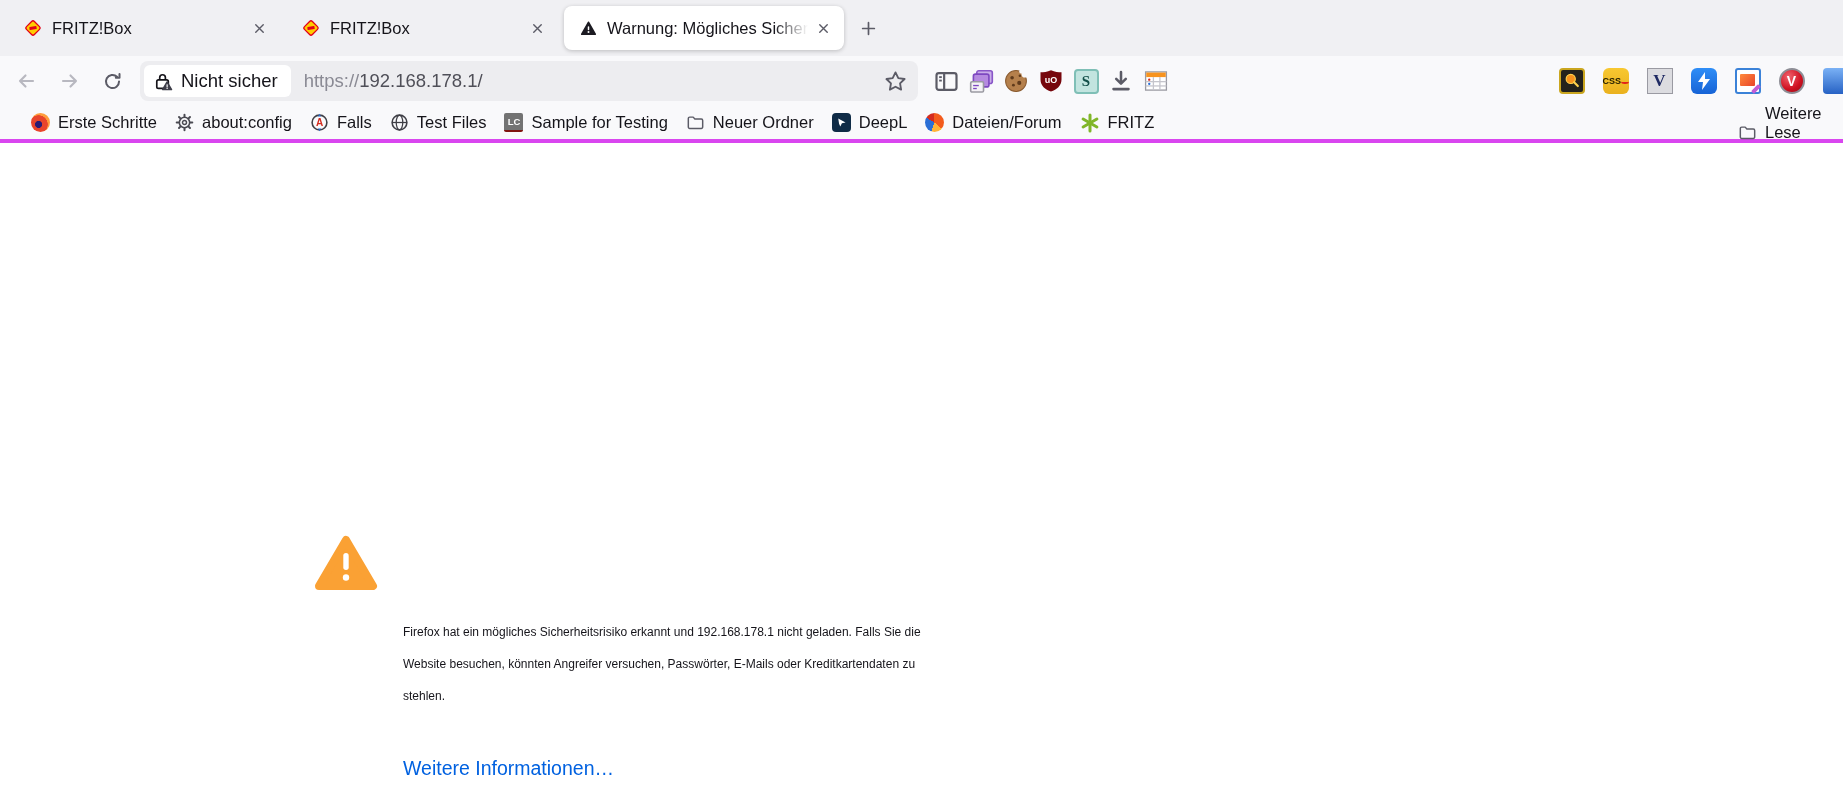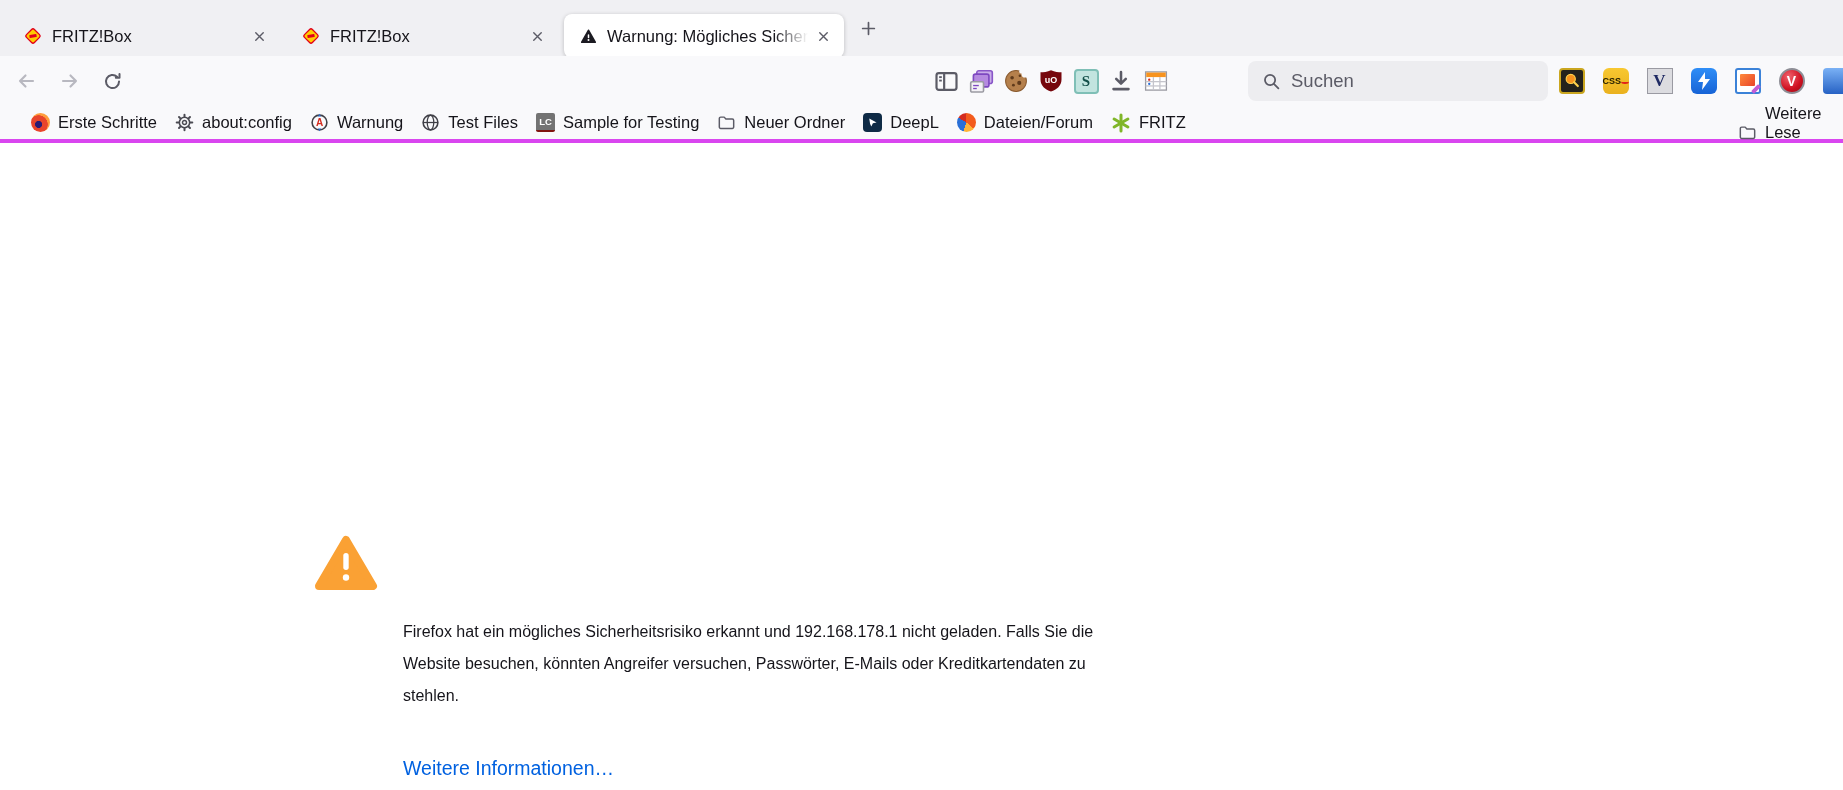--- a/index.html
+++ b/index.html
@@ -2,21 +2,21 @@
 <html><head>
 <meta charset="utf-8">
 <style>
   html,body{margin:0;padding:0;width:1843px;height:790px;overflow:hidden;background:#fff;
     font-family:"Liberation Sans",sans-serif;}
   *{box-sizing:border-box}
   svg{display:block}
 
   
   .tabbar{position:absolute;left:0;top:0;width:1843px;height:56px;background:#f0f0f3;}
-  .tab{position:absolute;top:14px;height:44px;display:flex;align-items:center;border-radius:8px;}
+  .tab{position:absolute;top:6px;height:44px;display:flex;align-items:center;border-radius:8px;}
   .tab.t1{left:8px;width:272px}
   .tab.t2{left:286px;width:272px}
   .tab.active{left:564px;width:280px;background:#fff;box-shadow:0 1px 4px rgba(0,0,0,.22);}
   .tab .fav{margin-left:16px;flex:0 0 auto;display:flex}
   .titlewrap{position:relative;flex:1;overflow:hidden;margin-left:10px;height:22px}
   .tab .title{font-size:16.5px;color:#15141a;white-space:nowrap;line-height:22px}
   .tab.active .titlewrap .fade{position:absolute;right:0;top:0;width:34px;height:100%;
     background:linear-gradient(to right,rgba(255,255,255,0),#fff);}
   .tabclose{width:26px;height:26px;margin:0 8px 0 2px;display:flex;align-items:center;justify-content:center;border-radius:4px;flex:0 0 auto}
   .newtab{position:absolute;left:852px;top:12px;width:32px;height:32px;border-radius:6px;display:flex;align-items:center;justify-content:center}
@@ -65,21 +65,21 @@
   .bookmarksbar{position:absolute;left:0;top:106px;width:1843px;height:37px;background:#f9f9fb;border-bottom:4px solid #d946ef;
     display:flex;align-items:center;padding-left:22px}
   .bm{display:flex;align-items:center;gap:8px;padding:0 9px;height:28px;border-radius:4px;white-space:nowrap}
   .bm-label{font-size:16.5px;color:#15141a}
   .bm-overflow{position:absolute;left:1738px;top:0;height:36px;display:flex;align-items:flex-end;gap:8px}
 
   
   .content{position:absolute;left:0;top:143px;width:1843px;height:647px;background:#fff}
   .warn-tri{position:absolute;left:314px;top:391px}
   .heading{position:absolute;left:403px;top:394px;margin:0;font-size:34px;font-weight:300;color:#38383d;letter-spacing:-.2px;white-space:nowrap}
-  .desc{position:absolute;left:403px;top:473px;margin:0;font-size:16px;line-height:32px;color:#15141a;white-space:pre-line}
+  .desc{position:absolute;left:403px;top:473px;margin:0;font-size:12px;line-height:32px;color:#15141a;white-space:pre-line}
   .learnmore{position:absolute;left:403px;top:614px;font-size:19.5px;color:#0061e0;text-decoration:none;cursor:pointer}
 </style>
 </head>
 <body>
 
 <div class="tabbar">
 
   <div class="tab t1">
     <span class="fav">
       <svg width="18" height="18" viewBox="0 0 18 18">
@@ -148,20 +148,40 @@
         <path d="M2.4 8 H12.8 M8.4 3.6 L12.8 8 l-4.4 4.4" fill="none" stroke="#b8b8c0" stroke-width="1.7" stroke-linecap="round" stroke-linejoin="round"></path>
       </svg>
   </div>
   <div class="navbtn reload">
     <svg width="19" height="19" viewBox="0 0 16 16">
         <path d="M13.5 8 a5.5 5.5 0 1 1 -1.7-3.95" fill="none" stroke="#5b5b66" stroke-width="1.7" stroke-linecap="round"></path>
         <path d="M13.9 1.7 v3.1 h-3.1" fill="none" stroke="#5b5b66" stroke-width="1.7" stroke-linecap="round" stroke-linejoin="round"></path>
       </svg>
   </div>
 
+  <div class="urlbar">
+    <div class="chip">
+      <span>
+        <svg width="21" height="21" viewBox="0 0 20 20">
+            <rect x="3.6" y="8.4" width="11" height="8.2" rx="1.6" fill="none" stroke="#15141a" stroke-width="1.6"></rect>
+            <path d="M6.4 8.4 V6.3 a2.7 2.7 0 0 1 5.4 0 V8.4" fill="none" stroke="#15141a" stroke-width="1.6"></path>
+            <path d="M13.4 10.4 L17.7 17.7 H9.1 Z" fill="#3f3f4a" stroke="#3f3f4a" stroke-width="1.3" stroke-linejoin="round"></path>
+            <rect x="12.9" y="12.7" width="1.1" height="2.7" fill="#fff"></rect>
+            <circle cx="13.45" cy="16.4" r=".7" fill="#fff"></circle>
+          </svg>
+      </span>
+      <span class="chip-label">Nicht sicher</span>
+    </div>
+    <span class="url"><span class="proto">https://</span><span class="host">192.168.178.1/</span></span>
+    <span class="star">
+      <svg width="23" height="23" viewBox="0 0 16 16">
+          <path d="M8 1.7 l1.95 3.95 4.36.63 -3.15 3.07 .74 4.34 L8 11.64 4.1 13.69 l.74-4.34 L1.69 6.28 l4.36-.63 Z" fill="none" stroke="#5b5b66" stroke-width="1.3" stroke-linejoin="round"></path>
+        </svg>
+    </span>
+  </div>
 
   <div class="ext-icons">
     <span class="ic">
       <svg width="25" height="25" viewBox="0 0 16 16">
           <rect x="1.6" y="2.6" width="12.8" height="10.8" rx="1.5" fill="none" stroke="#5b5b66" stroke-width="1.4"></rect>
           <line x1="6.5" y1="2.6" x2="6.5" y2="13.4" stroke="#5b5b66" stroke-width="1.4"></line>
           <line x1="3.3" y1="5.2" x2="5" y2="5.2" stroke="#5b5b66" stroke-width="1.2"></line>
           <line x1="3.3" y1="7.4" x2="5" y2="7.4" stroke="#5b5b66" stroke-width="1.2"></line>
         </svg>
     </span>
@@ -207,27 +227,20 @@
           <line x1="2" y1="10.5" x2="18" y2="10.5" stroke="#c5c5cc"></line>
           <line x1="2" y1="13.8" x2="18" y2="13.8" stroke="#c5c5cc"></line>
           <line x1="8" y1="7" x2="8" y2="17" stroke="#c5c5cc"></line>
           <line x1="13" y1="7" x2="13" y2="17" stroke="#c5c5cc"></line>
           <circle cx="4.8" cy="9" r=".9" fill="#d42b1e"></circle>
           <circle cx="4.8" cy="12.2" r=".9" fill="#2a6fd6"></circle>
         </svg>
     </span>
   </div>
 
-  <div class="searchbar">
-    <svg width="19" height="19" viewBox="0 0 16 16">
-        <circle cx="6.8" cy="6.8" r="4.3" fill="none" stroke="#5b5b66" stroke-width="1.5"></circle>
-        <line x1="10" y1="10" x2="13.8" y2="13.8" stroke="#5b5b66" stroke-width="1.5" stroke-linecap="round"></line>
-      </svg>
-    <span class="search-ph">Suchen</span>
-  </div>
 
   <div class="right-icons">
     <span class="ric">
       <span class="box-hl">
           <svg width="20" height="20" viewBox="0 0 24 24">
             <circle cx="10.5" cy="9.5" r="5.5" fill="#f7931e" stroke="#ffd24d" stroke-width="1.4"></circle>
             <line x1="14.5" y1="13.5" x2="19" y2="18" stroke="#ffd24d" stroke-width="2.6" stroke-linecap="round"></line>
           </svg>
         </span>
     </span>
@@ -291,21 +304,21 @@
 
   <div class="bm">
     <span>
       <svg width="19" height="19" viewBox="0 0 18 18">
           <circle cx="9" cy="9" r="7" fill="none" stroke="#3f3f46" stroke-width="1.5"></circle>
           <path d="M9 .8 L10.4 3.3 H7.6 Z" fill="#2a6fd6"></path>
           <path d="M9 17.2 L10.4 14.7 H7.6 Z" fill="#2a6fd6"></path>
           <text x="9" y="12.6" text-anchor="middle" font-size="9.5" font-weight="bold" fill="#d42b1e">A</text>
         </svg>
     </span>
-    <span class="bm-label">Warnung</span>
+    <span class="bm-label">Falls</span>
   </div>
 
   <div class="bm">
     <span>
       <svg width="19" height="19" viewBox="0 0 18 18">
           <circle cx="9" cy="9" r="7" fill="none" stroke="#3f3f46" stroke-width="1.5"></circle>
           <ellipse cx="9" cy="9" rx="3.1" ry="7" fill="none" stroke="#3f3f46" stroke-width="1.2"></ellipse>
           <line x1="2" y1="9" x2="16" y2="9" stroke="#3f3f46" stroke-width="1.2"></line>
         </svg>
     </span>

